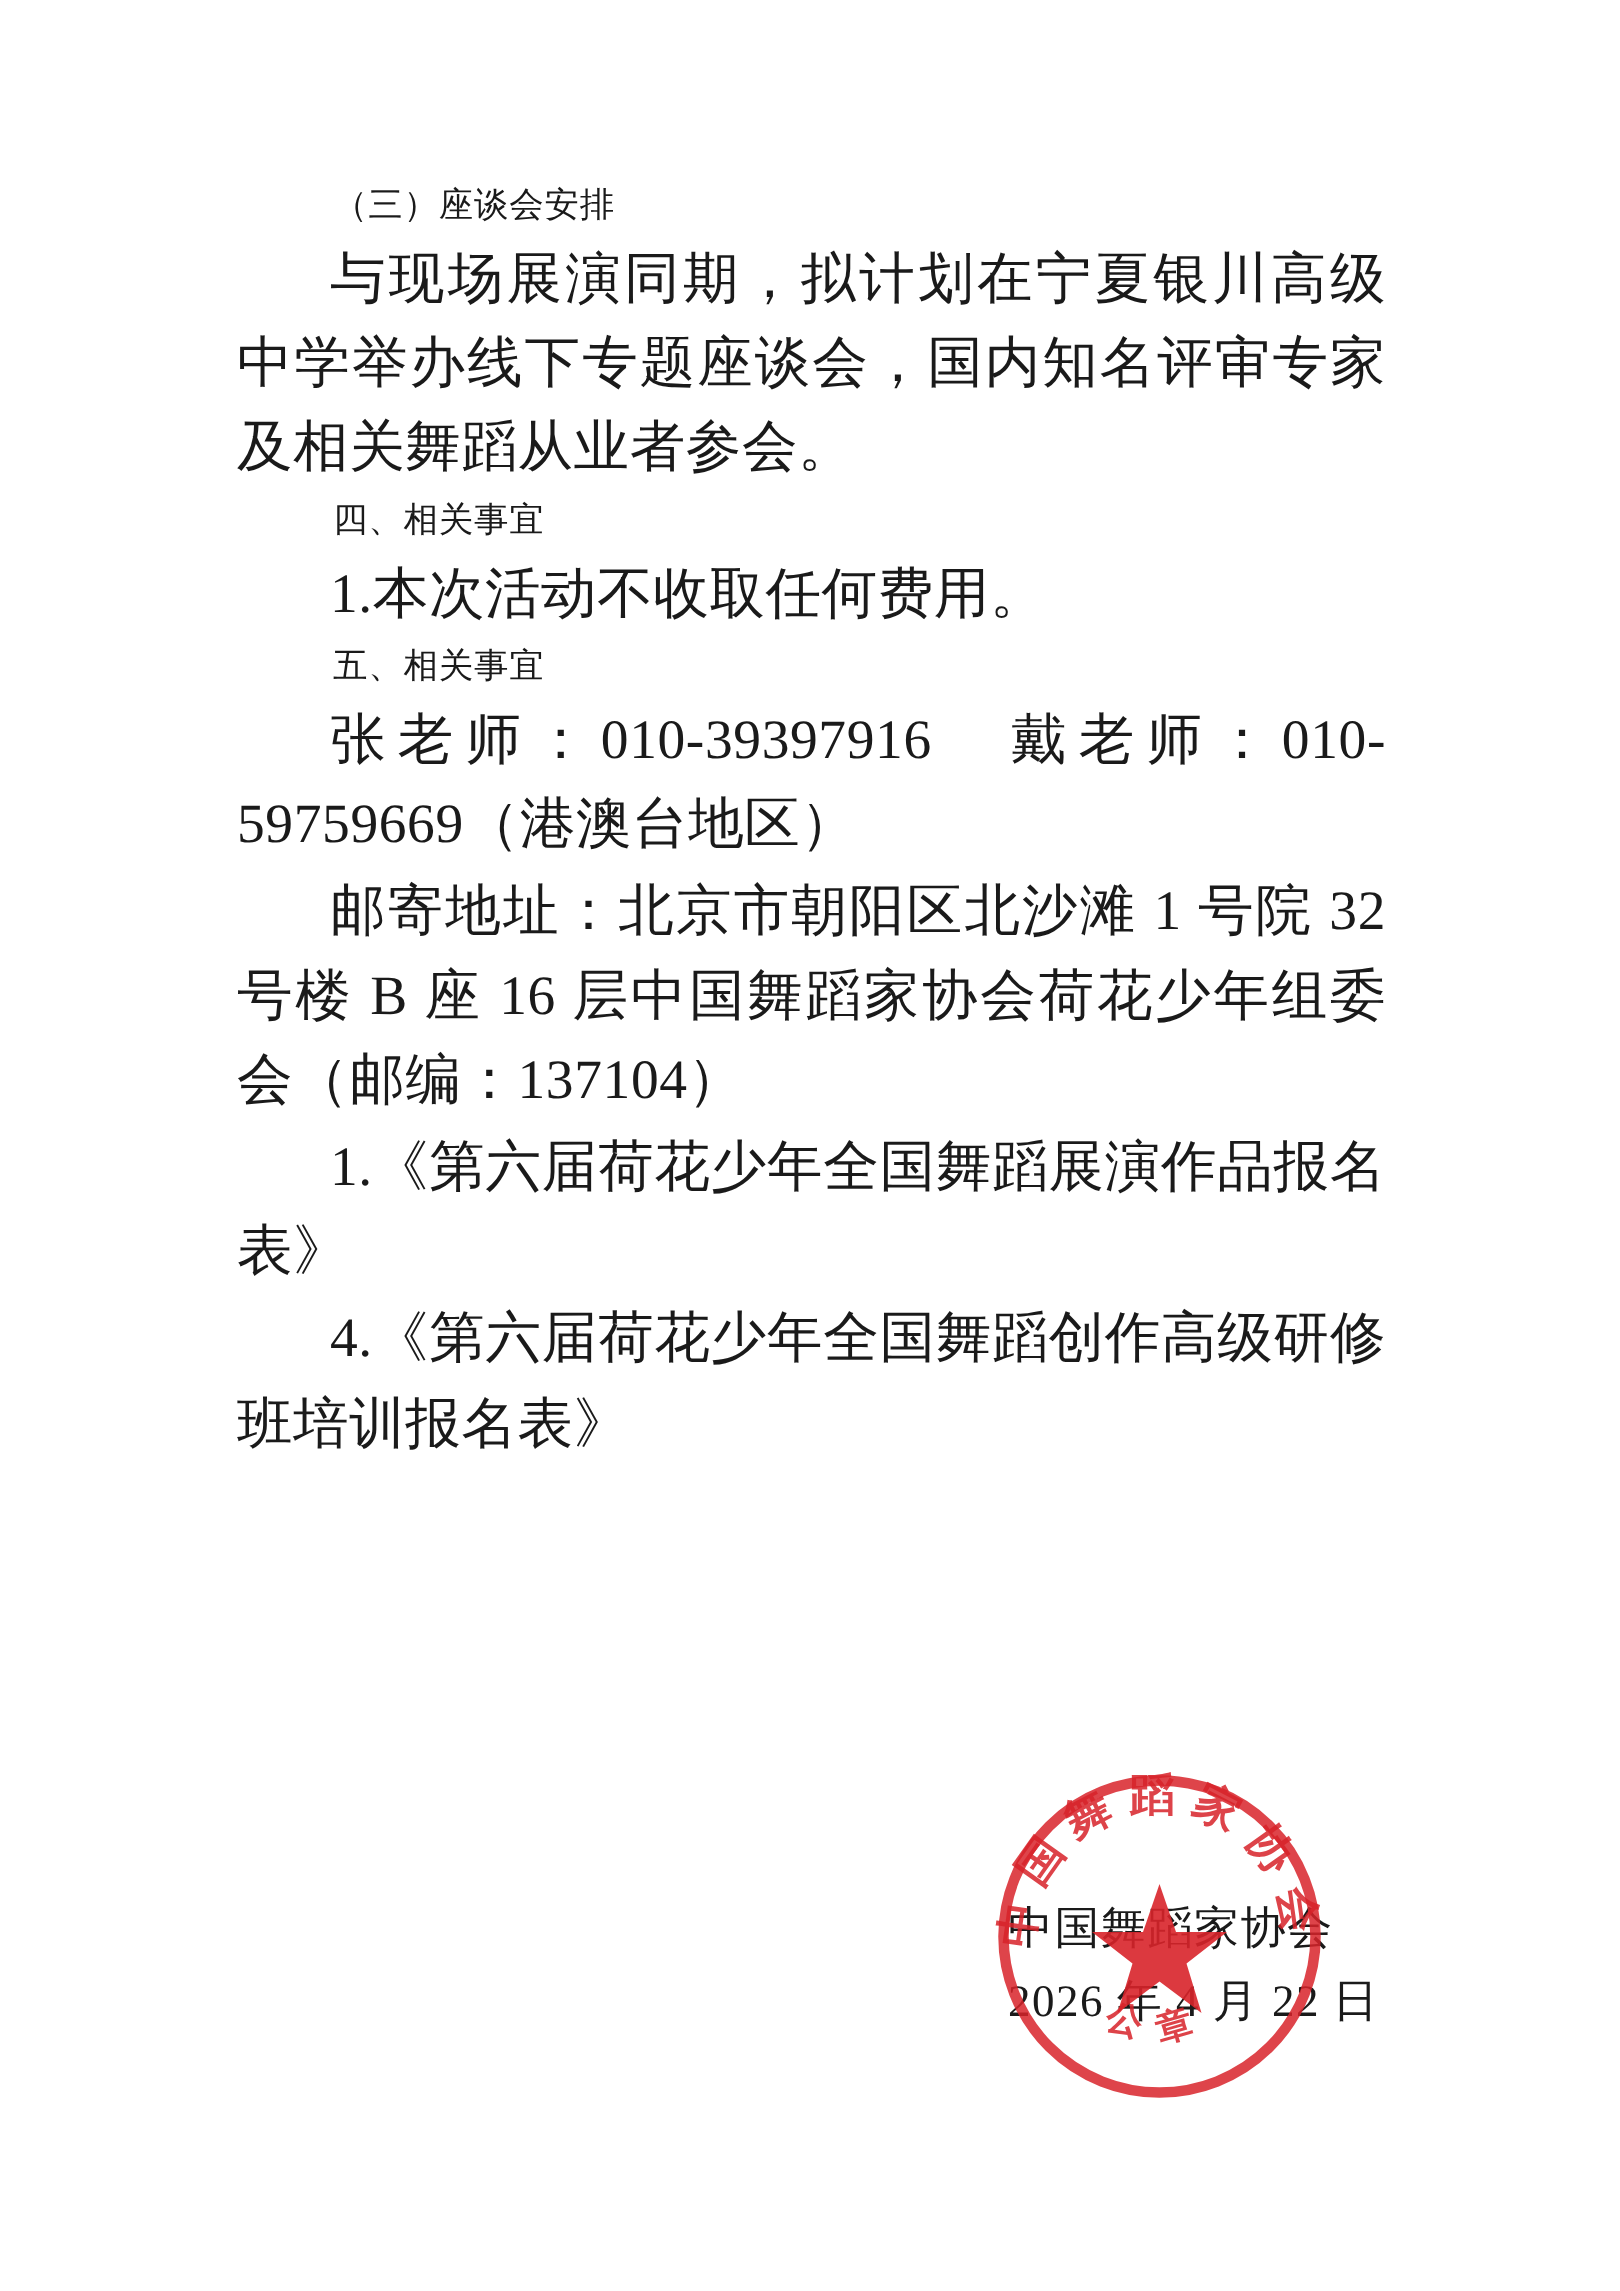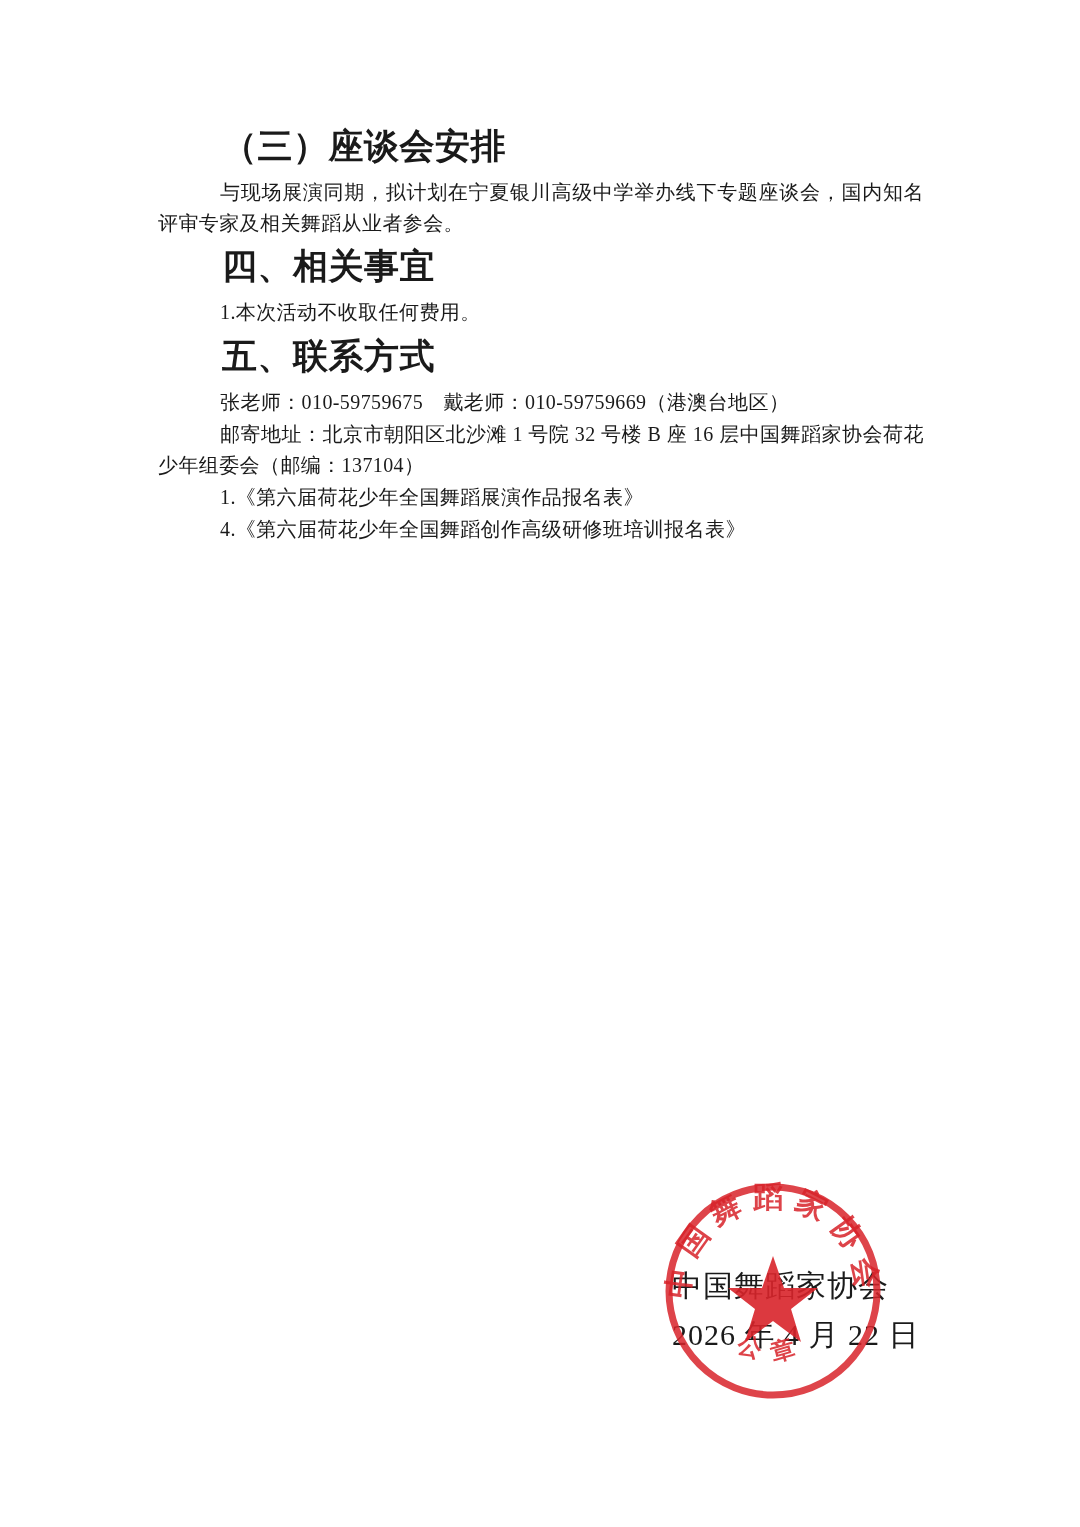--- a/index.html
+++ b/index.html
@@ -17,29 +17,29 @@
     overflow: hidden;
   }
   .content {
     position: absolute;
     left: 158px;
     top: 120px;
     width: 766px;
   }
   .heading {
     font-family: "DejaVu Sans", "Liberation Sans", sans-serif;
-    font-weight: bold;
-    font-size: 35px;
+    font-weight: normal;
+    font-size: 23px;
     line-height: 1.52;
     letter-spacing: 0.5px;
     margin: 0 0 4px 0;
     text-indent: 64px;
   }
   .para {
-    font-size: 20px;
+    font-size: 37px;
     line-height: 1.52;
     margin: 0 0 2px 0;
     text-indent: 62px;
     letter-spacing: 0.4px;
     text-align: justify;
     text-justify: inter-ideograph;
   }
   .seal {
     position: absolute;
     left: 660px;
@@ -72,24 +72,24 @@
     <p class="heading">（三）座谈会安排</p>
 
     <p class="para">与现场展演同期，拟计划在宁夏银川高级中学举办线下专题座谈会，国内知名评审专家及相关舞蹈从业者参会。</p>
 
     <p class="heading">四、相关事宜</p>
 
     <p class="para">1.本次活动不收取任何费用。</p>
 
 
 
-    <p class="heading">五、联系方式</p>
+    <p class="heading">五、相关事宜</p>
 
 
-    <p class="para">张老师：010-59759675　戴老师：010-59759669（港澳台地区）</p>
+    <p class="para">张老师：010-39397916　戴老师：010-59759669（港澳台地区）</p>
 
     <p class="para">邮寄地址：北京市朝阳区北沙滩 1 号院 32 号楼 B 座 16 层中国舞蹈家协会荷花少年组委会（邮编：137104）</p>
 
 
     <p class="para">1.《第六届荷花少年全国舞蹈展演作品报名表》</p>
 
     <p class="para">4.《第六届荷花少年全国舞蹈创作高级研修班培训报名表》</p>
 
   </div>
 

